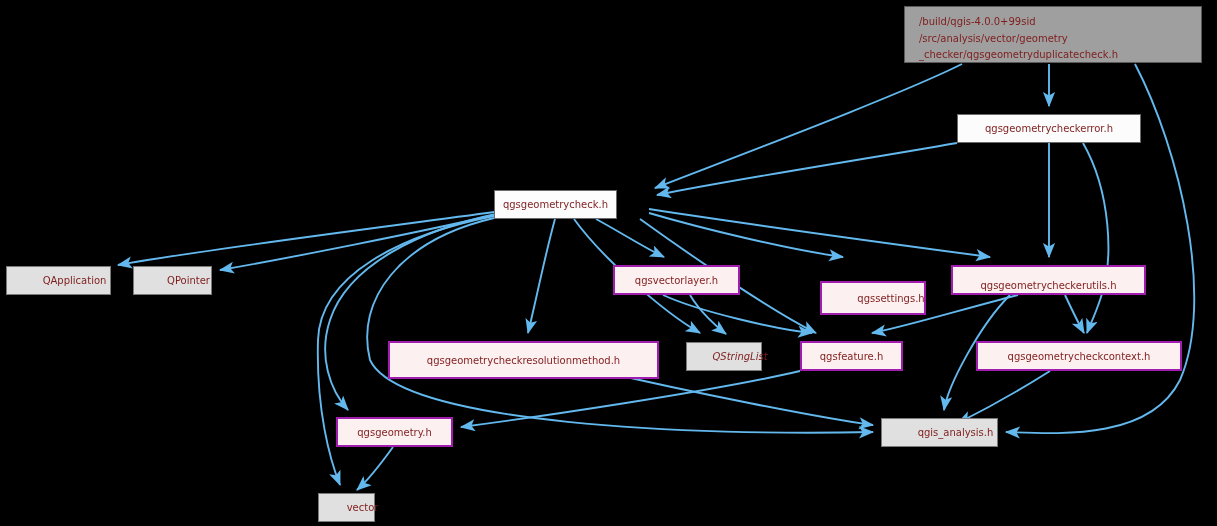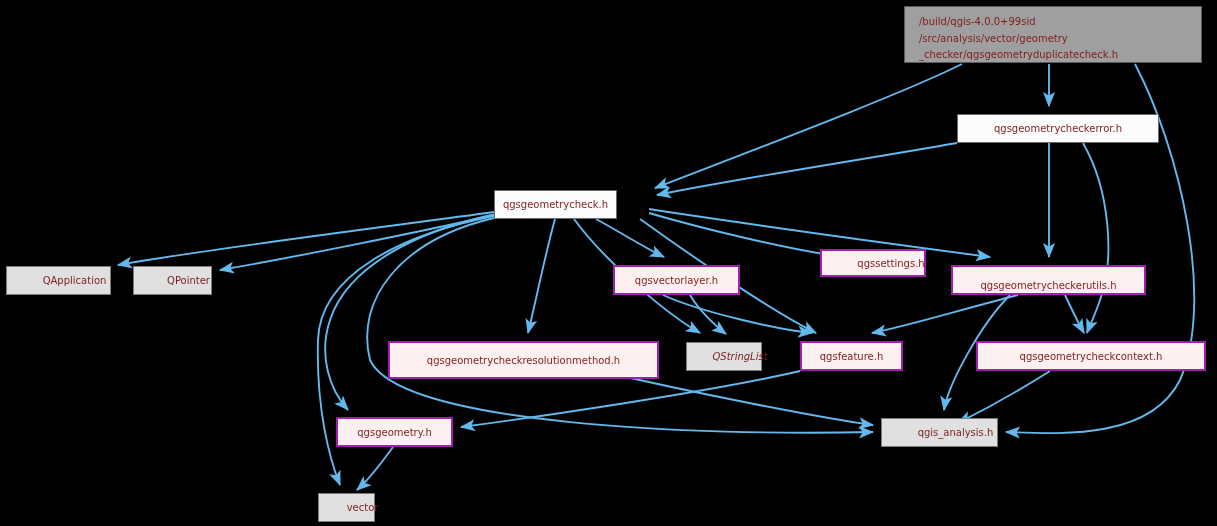--- a/index.html
+++ b/index.html
@@ -82,28 +82,28 @@
         <path d="M 600,371 C 690,392 820,418 873,425" fill="none" stroke="#63b8ee" stroke-width="1.9" marker-end="url(#arrow)"></path>
         <path d="M 800,371 C 710,392 530,418 461,427" fill="none" stroke="#63b8ee" stroke-width="1.9" marker-end="url(#arrow)"></path>
         <path d="M 1050,371 C 1020,390 980,412 958,423" fill="none" stroke="#63b8ee" stroke-width="1.9" marker-end="url(#arrow)"></path>
         <path d="M 393,447 C 380,465 366,482 357,490" fill="none" stroke="#63b8ee" stroke-width="1.9" marker-end="url(#arrow)"></path>
       </g>
   </svg>
   <div id="nodes-layer">
       <div class="node kind-root" style="left: 904px; top: 6px; width: 298px; height: 57px;"><span>/build/qgis-4.0.0+99sid
 /src/analysis/vector/geometry
 _checker/qgsgeometryduplicatecheck.h</span></div>
-      <div class="node kind-plain" style="left: 957px; top: 114px; width: 202px; height: 29px;"><span>qgsgeometrycheckerror.h</span></div>
+      <div class="node kind-plain" style="left: 957px; top: 114px; width: 184px; height: 29px;"><span>qgsgeometrycheckerror.h</span></div>
       <div class="node kind-plain" style="left: 494px; top: 190px; width: 123px; height: 29px;"><span>qgsgeometrycheck.h</span></div>
       <div class="node kind-external" style="left: 6px; top: 266px; width: 105px; height: 29px;"><span>QApplication</span></div>
       <div class="node kind-external" style="left: 133px; top: 266px; width: 79px; height: 29px;"><span>QPointer</span></div>
       <div class="node kind-highlight" style="left: 613px; top: 265px; width: 127px; height: 30px;"><span>qgsvectorlayer.h</span></div>
-      <div class="node kind-highlight" style="left: 820px; top: 249px; width: 106px; height: 28px; padding-left: 36px;"><span>qgssettings.h</span></div>
+      <div class="node kind-highlight" style="left: 820px; top: 281px; width: 106px; height: 34px; padding-left: 36px;"><span>qgssettings.h</span></div>
       <div class="node kind-highlight" style="left: 951px; top: 265px; width: 195px; height: 30px; align-items: flex-end;"><span>qgsgeometrycheckerutils.h</span></div>
       <div class="node kind-highlight" style="left: 388px; top: 341px; width: 271px; height: 38px;"><span>qgsgeometrycheckresolutionmethod.h</span></div>
       <div class="node kind-external" style="left: 686px; top: 342px; width: 76px; height: 29px; font-style: italic;"><span>QStringList</span></div>
       <div class="node kind-highlight" style="left: 800px; top: 341px; width: 103px; height: 30px; align-items: center;"><span>qgsfeature.h</span></div>
-      <div class="node kind-highlight" style="left: 976px; top: 341px; width: 230px; height: 30px;"><span>qgsgeometrycheckcontext.h</span></div>
+      <div class="node kind-highlight" style="left: 976px; top: 341px; width: 206px; height: 30px;"><span>qgsgeometrycheckcontext.h</span></div>
       <div class="node kind-highlight" style="left: 336px; top: 417px; width: 117px; height: 30px;"><span>qgsgeometry.h</span></div>
       <div class="node kind-external" style="left: 881px; top: 418px; width: 117px; height: 29px;"><span>qgis_analysis.h</span></div>
       <div class="node kind-external" style="left: 318px; top: 493px; width: 57px; height: 29px;"><span>vector</span></div>
     </div>
 </div>
 
 </body></html>

